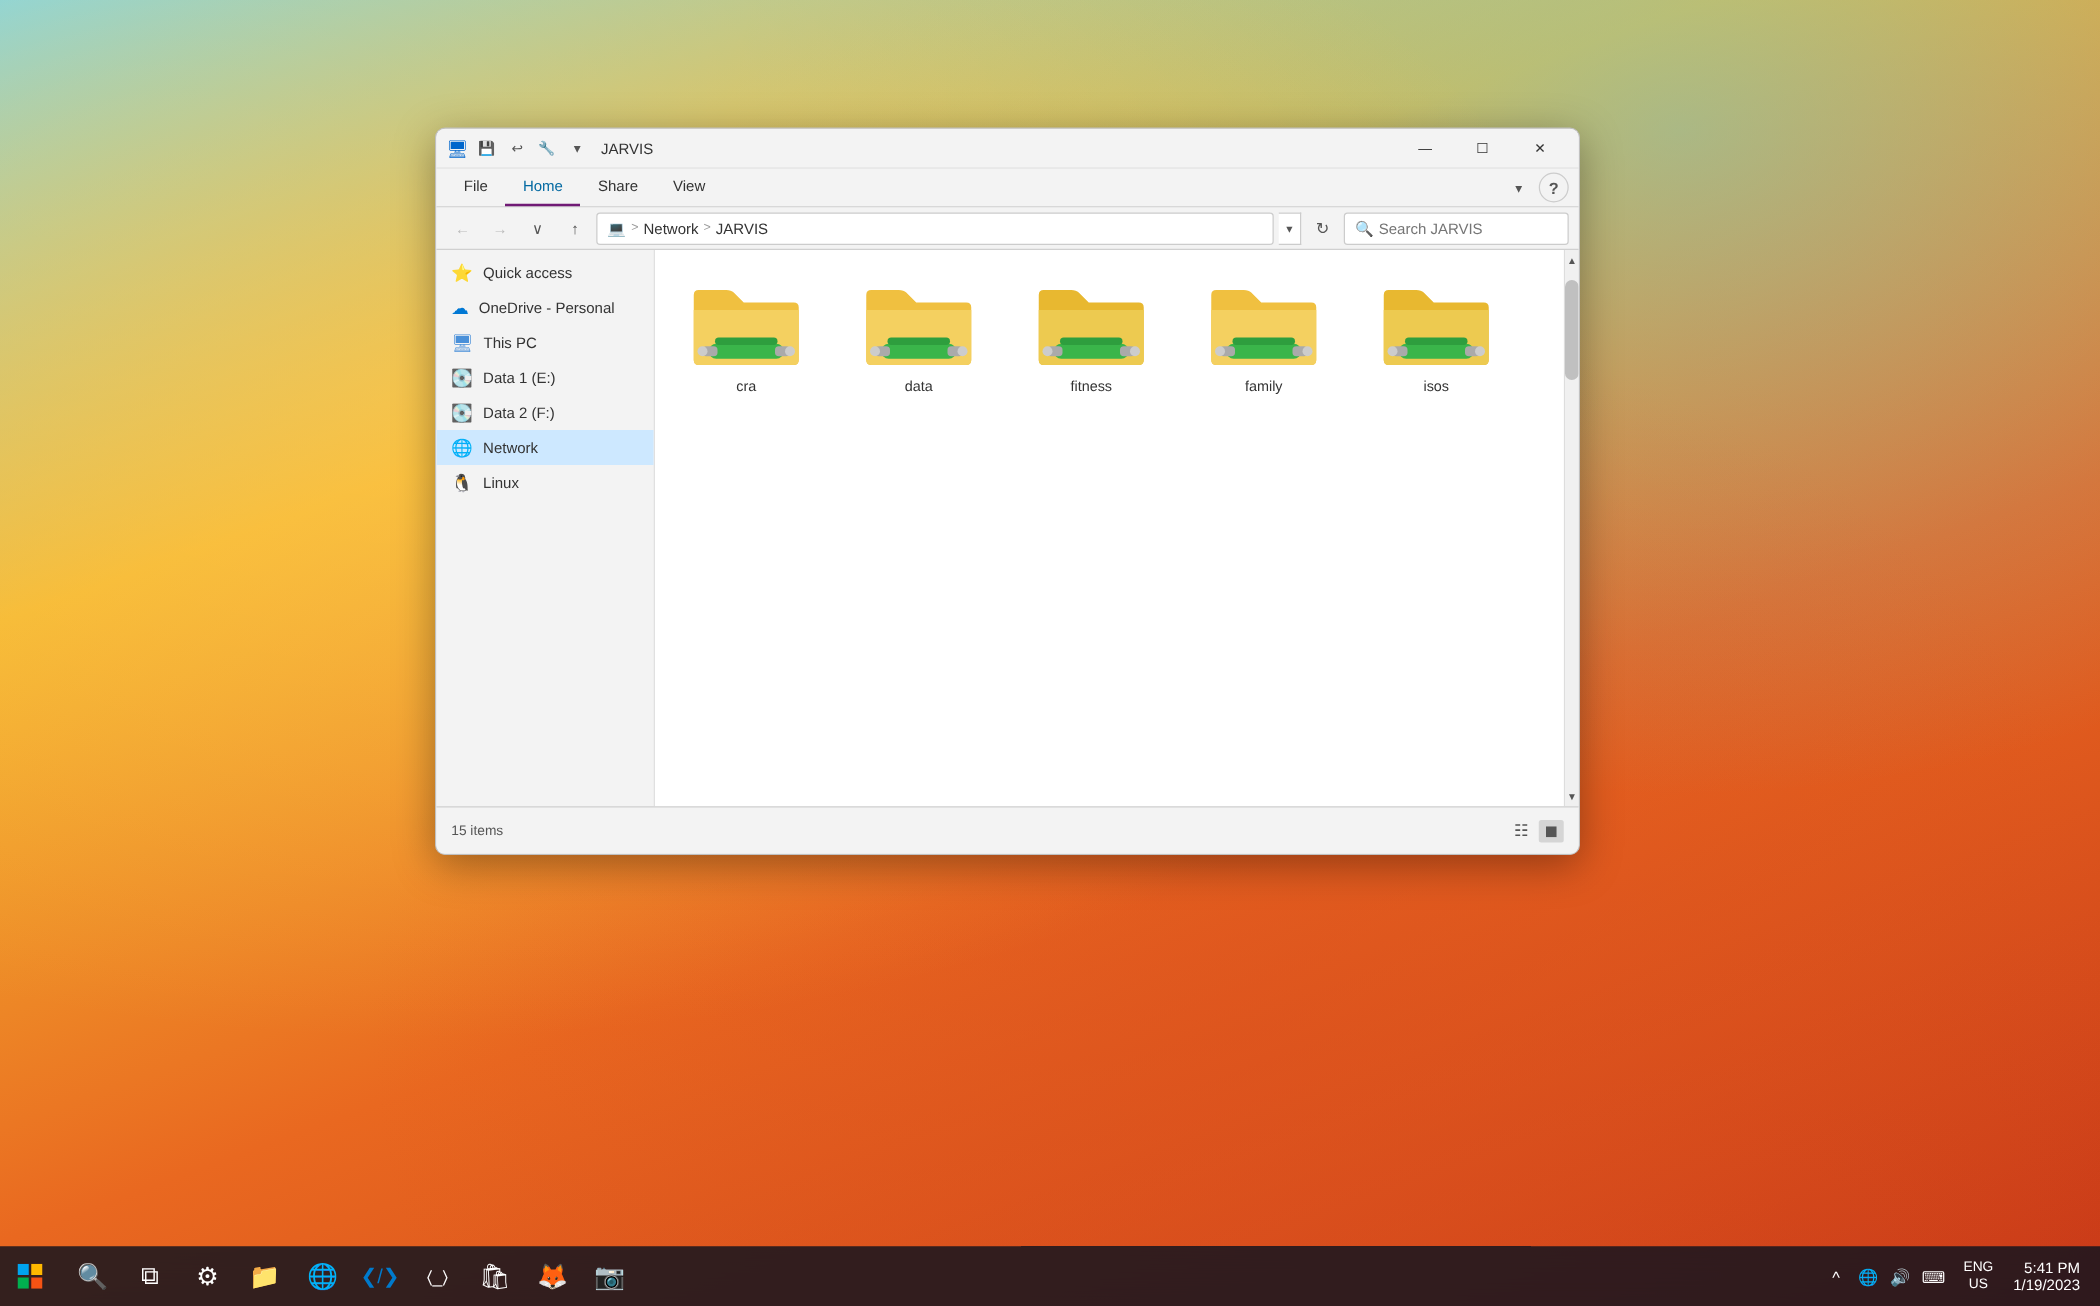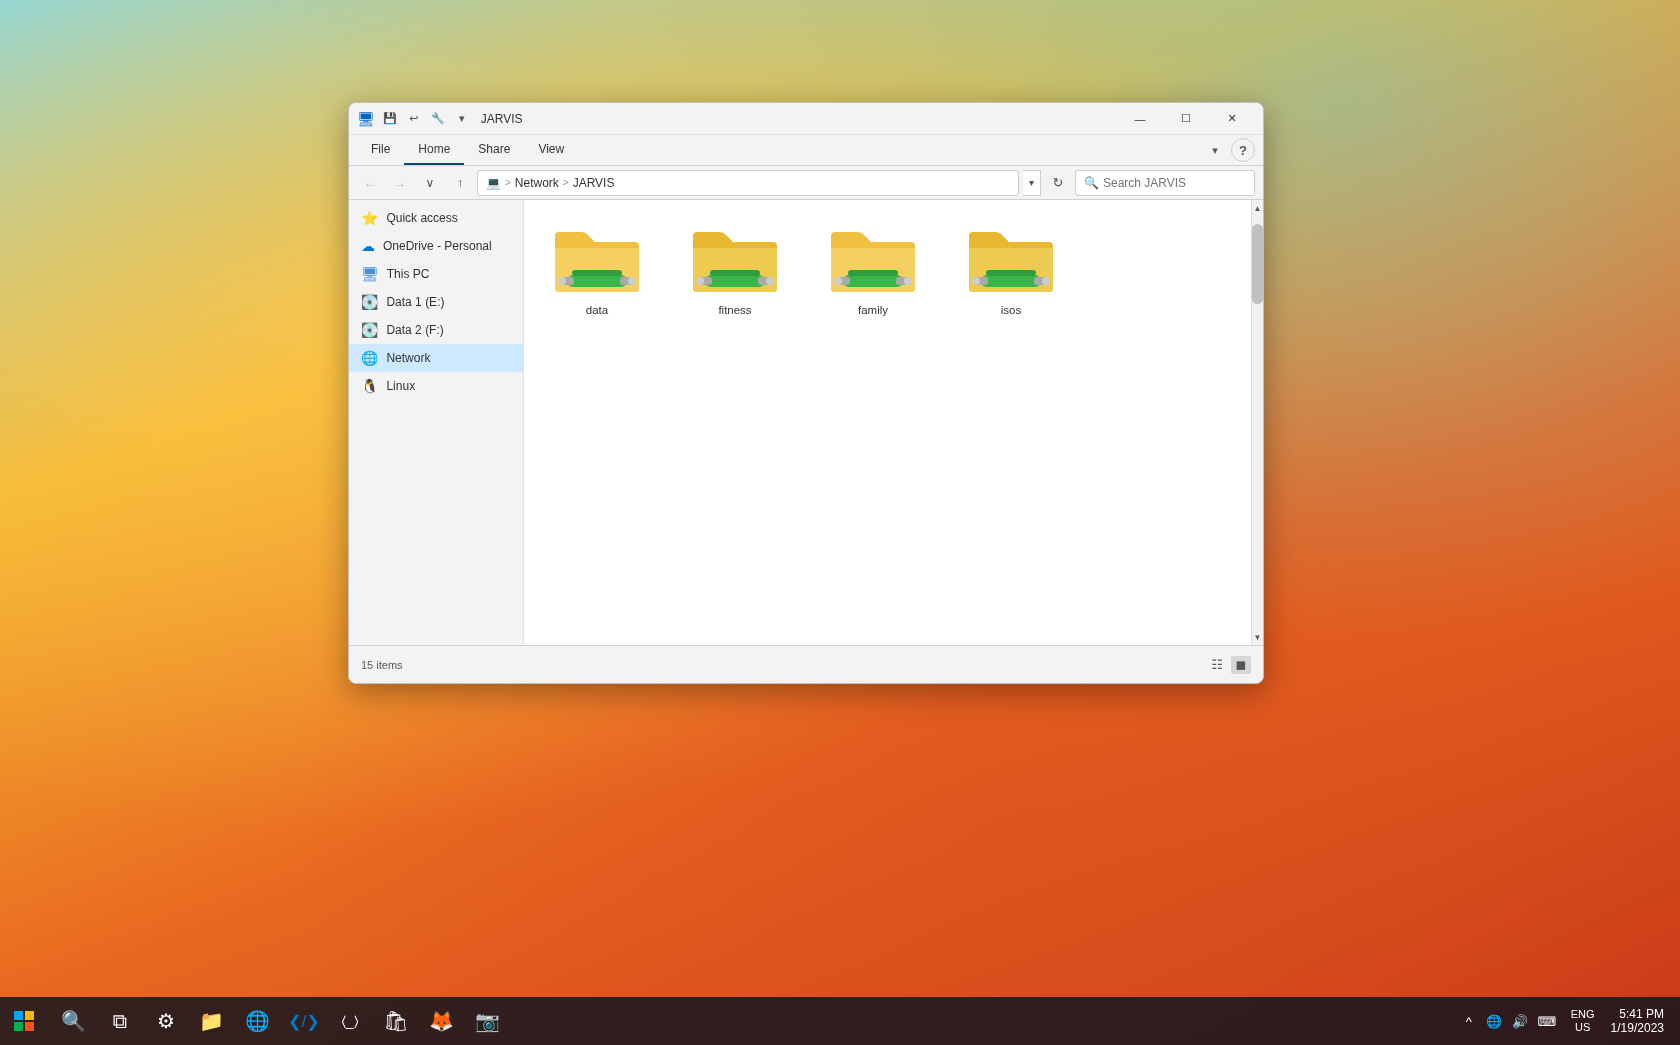--- a/index.html
+++ b/index.html
@@ -185,22 +185,22 @@
       padding: 0 14px;
       height: 30px;
       display: flex;
       align-items: center;
       font-size: 12px;
       cursor: pointer;
       color: #333;
       border-bottom: 2px solid transparent;
     }
     .ribbon-tab.active {
-      border-bottom: 2px solid #0c4a6e;
-      color: #404040;
+      border-bottom: 2px solid #701a75;
+      color: #0369a1;
     }
     .ribbon-expand {
       margin-left: auto;
       width: 24px;
       height: 24px;
       display: flex;
       align-items: center;
       justify-content: center;
       cursor: pointer;
       color: #555;
@@ -557,20 +557,37 @@
         <span>Network</span>
       </div>
       <div class="sidebar-item">
         <span class="sidebar-icon" style="color:#333;">🐧</span>
         <span>Linux</span>
       </div>
     </div>
 
     <div class="files-area">
 
+      <div class="folder-item">
+        <div class="folder-icon">
+          <svg class="folder-svg" viewBox="0 0 100 80" xmlns="http://www.w3.org/2000/svg">
+
+            <path d="M8,18 L8,68 Q8,72 12,72 L88,72 Q92,72 92,68 L92,26 Q92,22 88,22 L48,22 L40,14 Q38,12 34,12 L12,12 Q8,12 8,16 Z" fill="#f0c040"></path>
+            <path d="M8,28 L92,28 L92,68 Q92,72 88,72 L12,72 Q8,72 8,68 Z" fill="#f4d060"></path>
+
+            <rect x="20" y="55" width="60" height="12" rx="6" fill="#3ab54a"></rect>
+            <rect x="15" y="57" width="12" height="8" rx="3" fill="#aaa"></rect>
+            <rect x="73" y="57" width="12" height="8" rx="3" fill="#aaa"></rect>
+            <circle cx="15" cy="61" r="4" fill="#ccc"></circle>
+            <circle cx="85" cy="61" r="4" fill="#ccc"></circle>
+            <rect x="25" y="50" width="50" height="6" rx="3" fill="#2e9e3e"></rect>
+          </svg>
+        </div>
+        <span class="folder-name">cra</span>
+      </div>
 
       <div class="folder-item">
         <div class="folder-icon">
           <svg class="folder-svg" viewBox="0 0 100 80" xmlns="http://www.w3.org/2000/svg">
             <path d="M8,18 L8,68 Q8,72 12,72 L88,72 Q92,72 92,68 L92,26 Q92,22 88,22 L48,22 L40,14 Q38,12 34,12 L12,12 Q8,12 8,16 Z" fill="#f0c040"></path>
             <path d="M8,28 L92,28 L92,68 Q92,72 88,72 L12,72 Q8,72 8,68 Z" fill="#f4d060"></path>
             <rect x="20" y="55" width="60" height="12" rx="6" fill="#3ab54a"></rect>
             <rect x="15" y="57" width="12" height="8" rx="3" fill="#aaa"></rect>
             <rect x="73" y="57" width="12" height="8" rx="3" fill="#aaa"></rect>
             <circle cx="15" cy="61" r="4" fill="#ccc"></circle>

